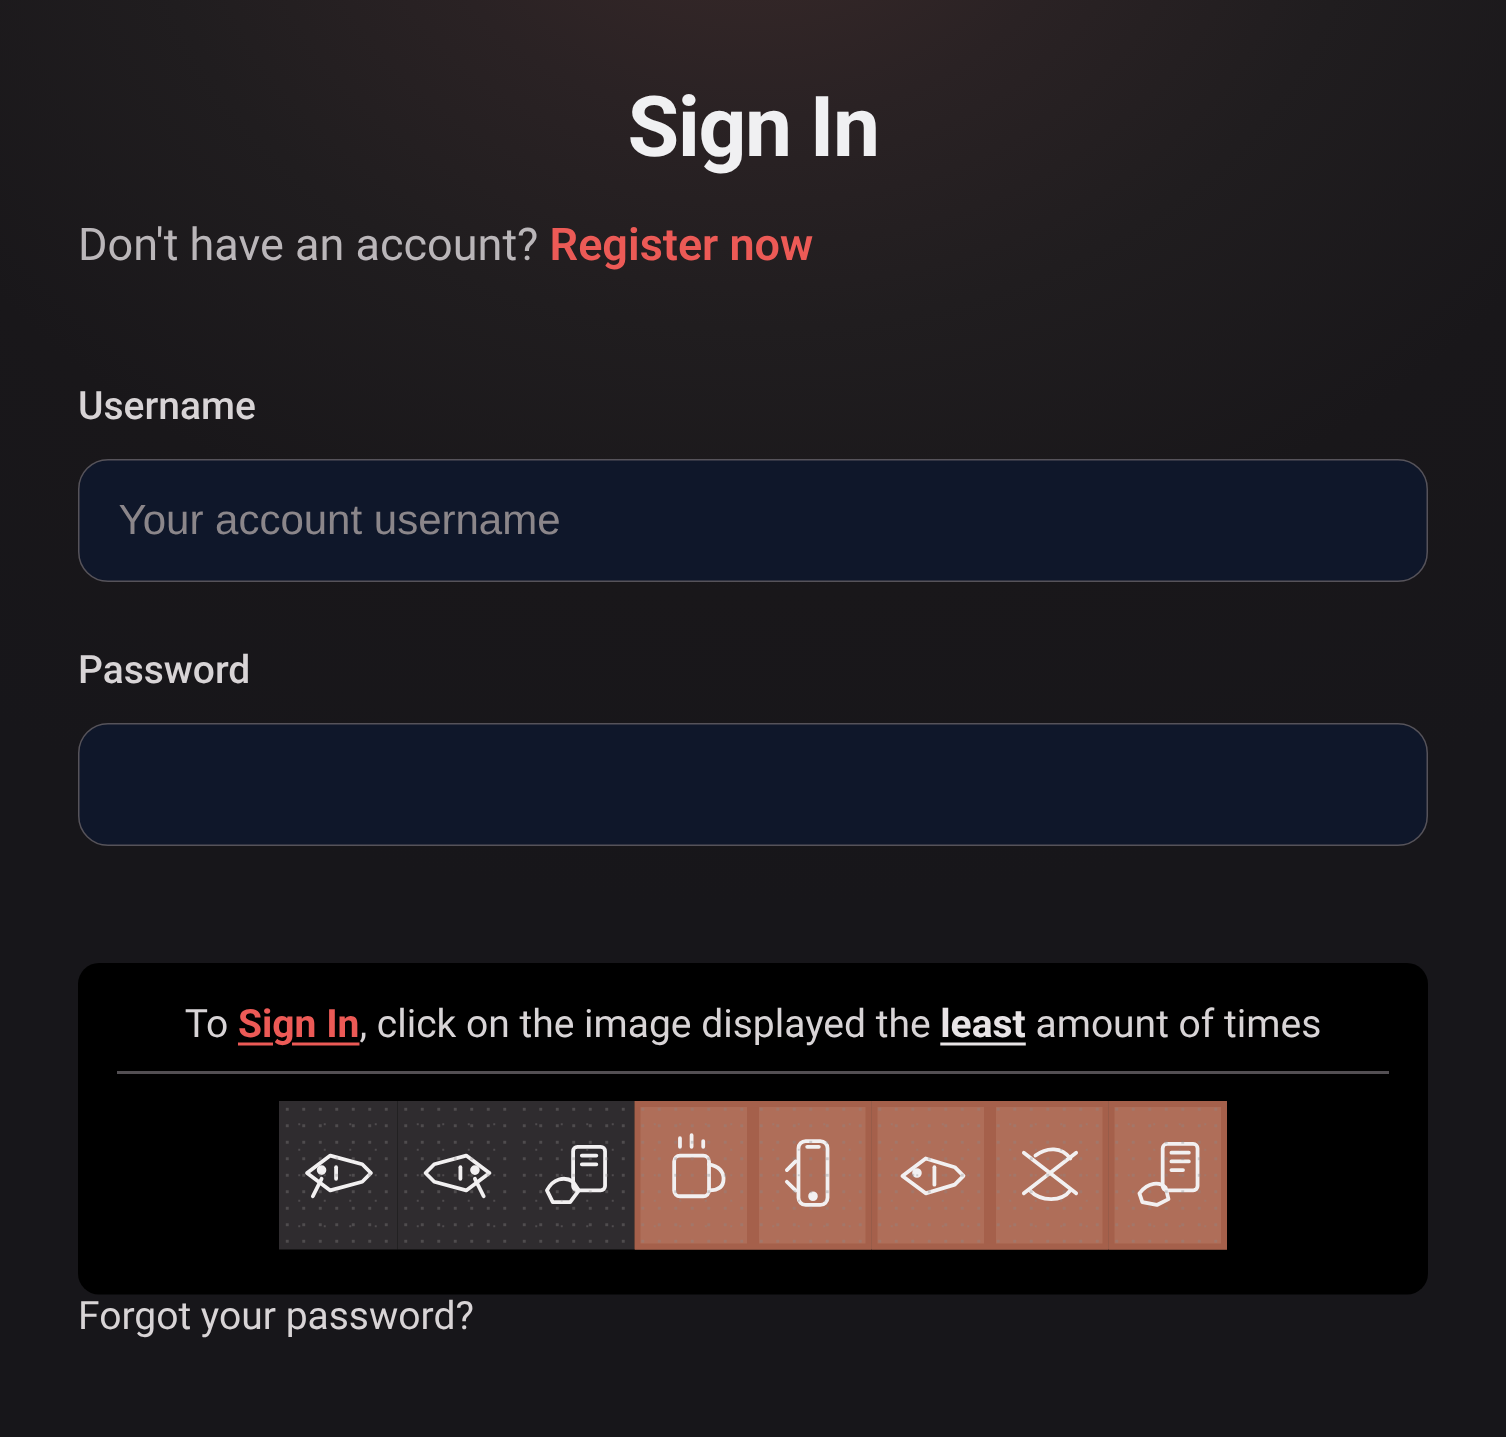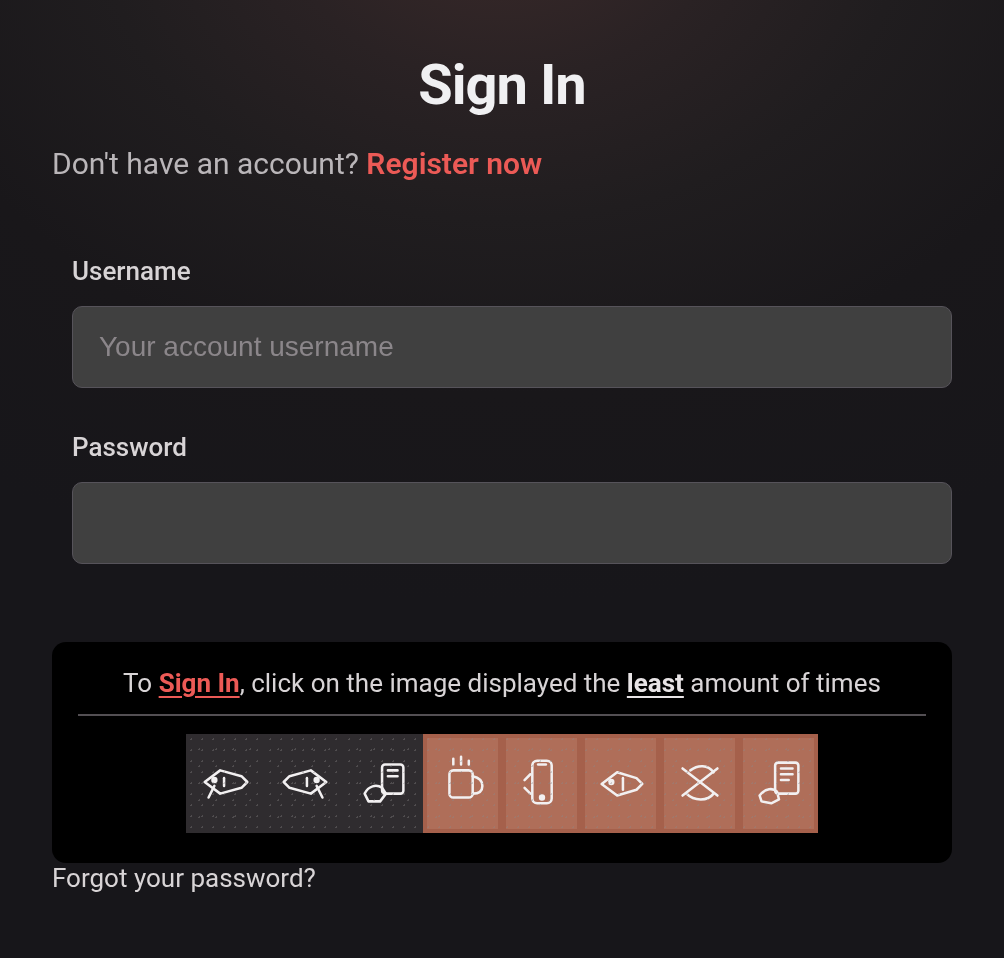--- a/index.html
+++ b/index.html
@@ -35,35 +35,34 @@
     .subtitle .register-link {
       color: #ec5a56;
       font-weight: 600;
       cursor: pointer;
     }
     .form {
       margin-top: 75px;
     }
     .field-group {
       margin-bottom: 44px;
-      margin-left: 20px;
     }
     .label {
       font-size: 26px;
       font-weight: 500;
       color: #d8d4d6;
       margin-bottom: 20px;
       display: block;
     }
     .text-input {
       width: 100%;
       height: 82px;
-      background: #404040;
+      background: #0f172a;
       border: 1px solid #56535a;
-      border-radius: 10px;
+      border-radius: 20px;
       font-size: 28px;
       color: #e8e4e6;
       padding: 0 26px;
       outline: none;
     }
     .text-input::placeholder {
       color: #8b868a;
     }
     .captcha-card {
       background: #000000;

